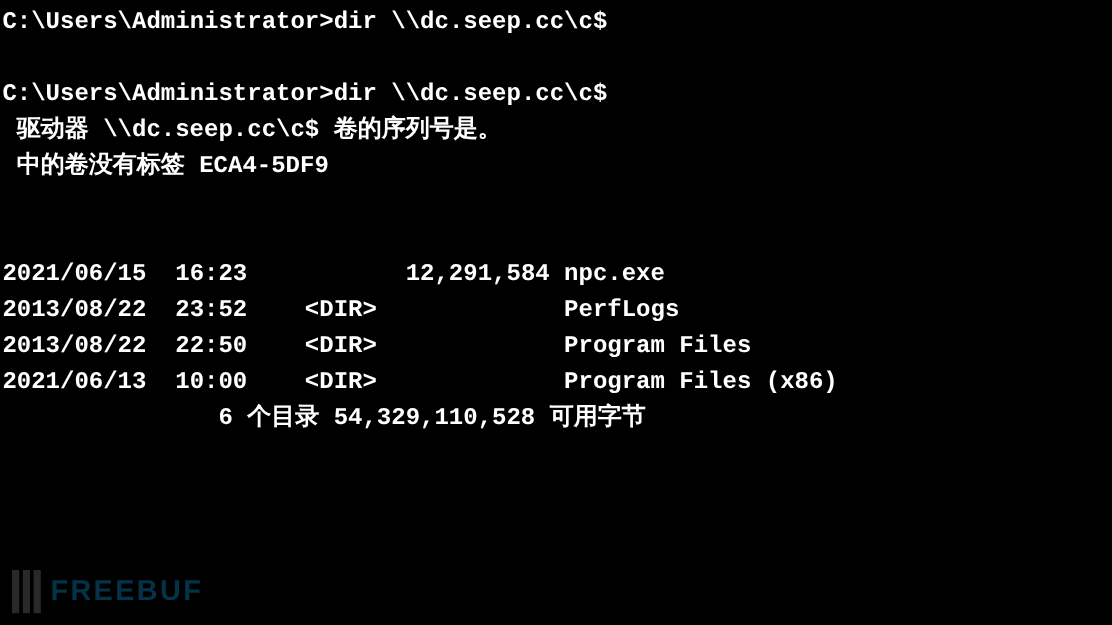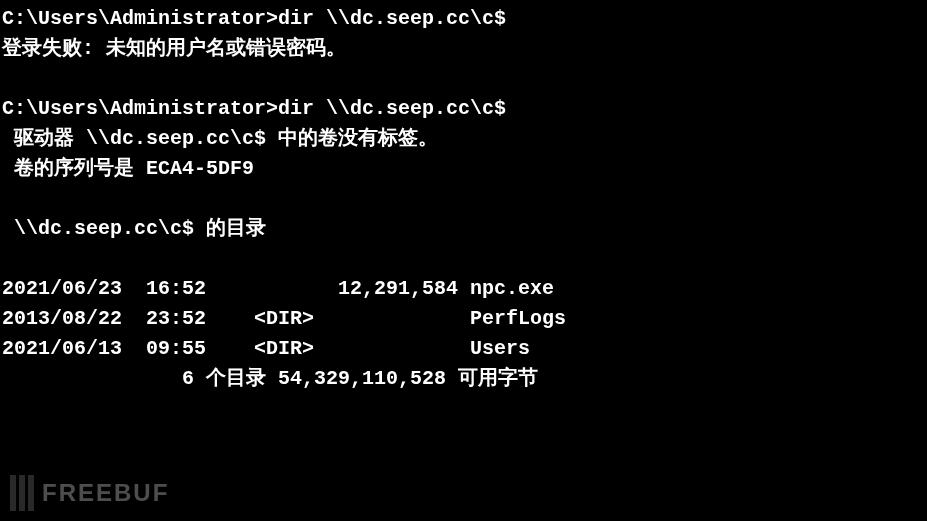--- a/index.html
+++ b/index.html
@@ -39,45 +39,44 @@
     }
     .watermark-bar {
       width: 6px;
       height: 36px;
       background: #888;
     }
     .watermark-text {
       font-family: sans-serif;
       font-size: 24px;
       font-weight: bold;
-      color: #ffffff;
+      color: #0ea5e9;
       letter-spacing: 2px;
     }
     .content {
       position: relative;
       z-index: 1;
     }
   </style>
 </head>
 <body>
 
 <div class="content">
   <div class="line"><span>C:\Users\Administrator&gt;</span><span>dir \\dc.seep.cc\c$</span></div>
-  <div class="line">登录失败: 未知的用户名或错误密码。</div>
   <div class="line"> </div>
   <div class="line"><span>C:\Users\Administrator&gt;</span><span>dir \\dc.seep.cc\c$</span></div>
-  <div class="line"> 驱动器 \\dc.seep.cc\c$ 中的卷没有标签。</div>
-  <div class="line"> 卷的序列号是 ECA4-5DF9</div>
+  <div class="line"> 驱动器 \\dc.seep.cc\c$ 卷的序列号是。</div>
+  <div class="line"> 中的卷没有标签 ECA4-5DF9</div>
   <div class="line"> </div>
-  <div class="line"> \\dc.seep.cc\c$ 的目录</div>
   <div class="line"> </div>
   <div id="listing">
-      <div class="line">2021/06/23  16:52           12,291,584 npc.exe</div>
+      <div class="line">2021/06/15  16:23           12,291,584 npc.exe</div>
       <div class="line">2013/08/22  23:52    &lt;DIR&gt;             PerfLogs</div>
-      <div class="line">2021/06/13  09:55    &lt;DIR&gt;             Users</div>
+      <div class="line">2013/08/22  22:50    &lt;DIR&gt;             Program Files</div>
+      <div class="line">2021/06/13  10:00    &lt;DIR&gt;             Program Files (x86)</div>
     </div>
   <div class="line">               6 个目录 54,329,110,528 可用字节</div>
 </div>
 
 <div class="watermark">
   <div class="watermark-bars">
     <div class="watermark-bar"></div>
     <div class="watermark-bar"></div>
     <div class="watermark-bar"></div>
   </div>

